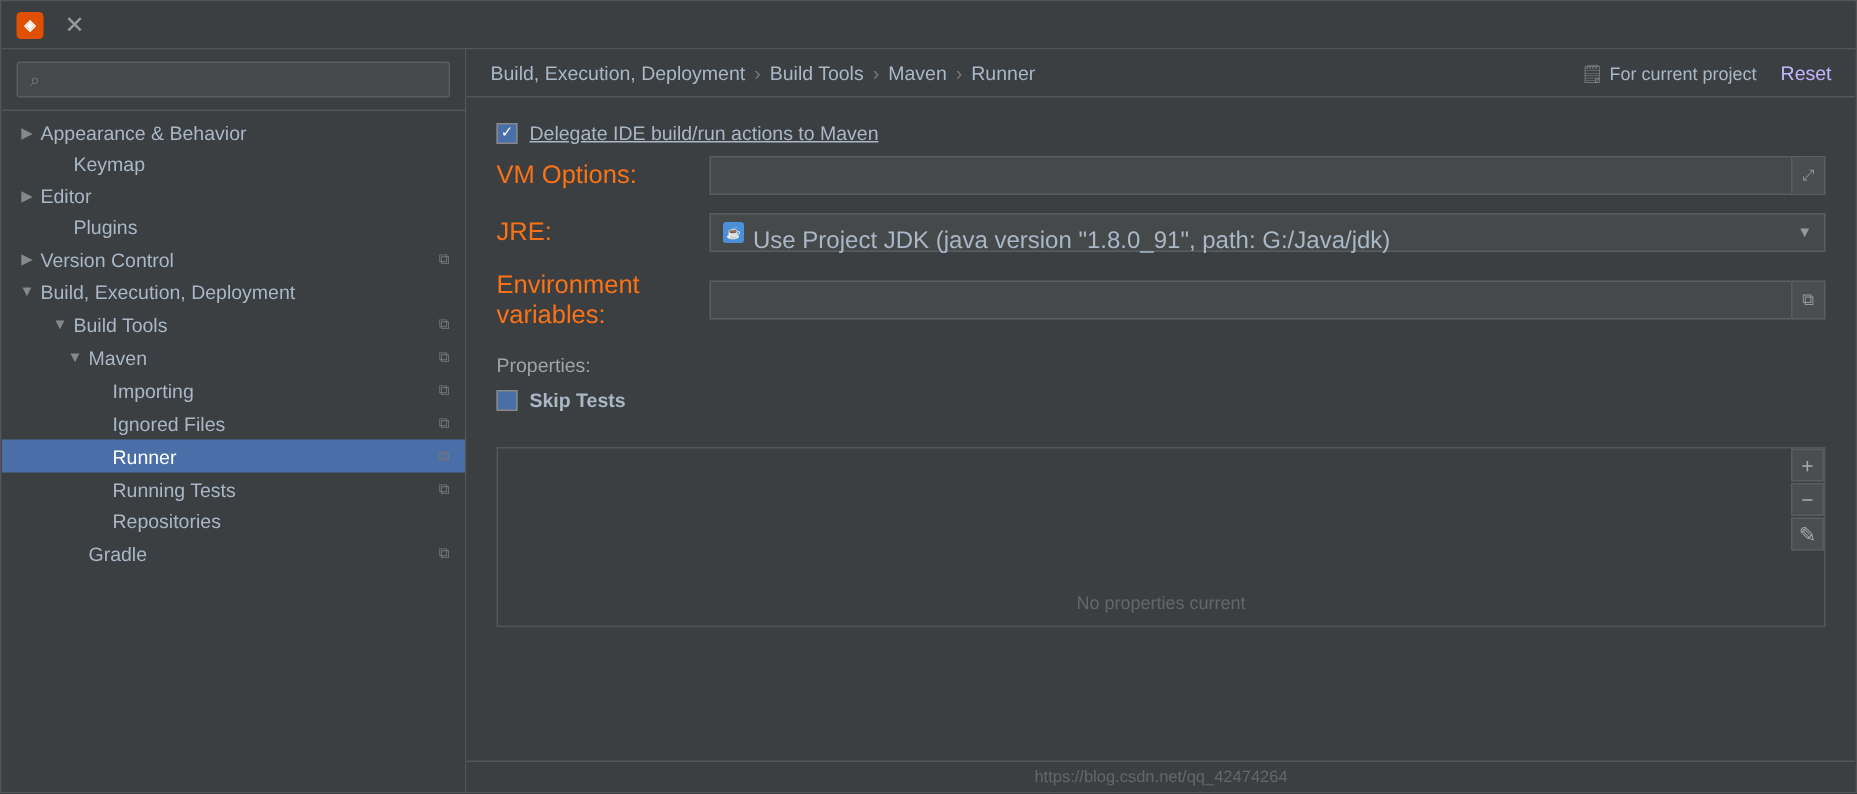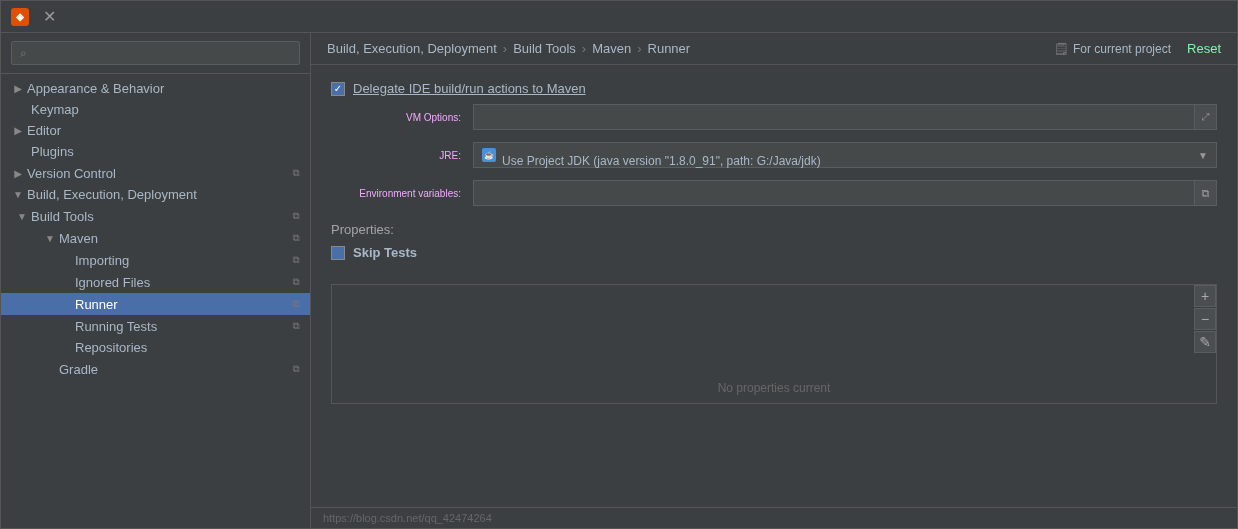--- a/index.html
+++ b/index.html
@@ -94,21 +94,21 @@
       cursor: pointer;
       color: #a9b7c6;
       font-size: 13px;
       white-space: nowrap;
     }
     .tree-item.selected {
       background: #4a6ea8;
       color: #fff;
     }
     .tree-indent-0 { padding-left: 10px; }
-    .tree-indent-1 { padding-left: 14px; }
+    .tree-indent-1 { padding-left: 32px; }
     .tree-indent-2 { padding-left: 42px; }
     .tree-indent-3 { padding-left: 58px; }
     .tree-arrow {
       width: 14px;
       height: 14px;
       display: inline-flex;
       align-items: center;
       justify-content: center;
       font-size: 10px;
       margin-right: 2px;
@@ -159,21 +159,21 @@
       margin-right: 16px;
       display: flex;
       align-items: center;
       gap: 4px;
     }
     .breadcrumb-project-icon {
       color: #888;
       font-size: 12px;
     }
     .reset-btn {
-      color: #86efac;
+      color: #c4b5fd;
       font-size: 13px;
       cursor: pointer;
       background: none;
       border: none;
     }
     .settings-body {
       flex: 1;
       padding: 16px 20px;
       overflow-y: auto;
       display: flex;
@@ -206,25 +206,25 @@
       color: #a9b7c6;
       font-size: 13px;
     }
     .form-row {
       display: flex;
       align-items: center;
       margin-bottom: 12px;
       gap: 12px;
     }
     .form-label {
-      color: #f0abfc;
-      font-size: 10px;
+      color: #f97316;
+      font-size: 17px;
       width: 130px;
       flex-shrink: 0;
-      text-align: right;
+      text-align: left;
     }
     .form-input-with-btn {
       flex: 1;
       display: flex;
       align-items: center;
       background: #45494a;
       border: 1px solid #5a5d5f;
       height: 26px;
       position: relative;
     }
@@ -256,21 +256,21 @@
       color: #a9b7c6;
       height: 26px;
       display: flex;
       align-items: center;
       padding: 0 8px;
       gap: 6px;
       cursor: pointer;
     }
     .jre-select-text {
       flex: 1;
-      font-size: 12px;
+      font-size: 16px;
       white-space: nowrap;
       overflow: hidden;
       text-overflow: ellipsis;
       margin-top: 12px;
     }
     .jre-select-arrow {
       font-size: 10px;
       color: #999;
     }
     .jre-icon {
@@ -348,21 +348,21 @@
       align-items: center;
       justify-content: center;
       cursor: pointer;
       color: #aaa;
       font-size: 14px;
     }
     .footer-bar {
       border-top: 1px solid #555;
       padding: 4px 12px;
       display: flex;
-      justify-content: flex-start;
+      justify-content: center;
       align-items: center;
     }
     .footer-url {
       color: #666;
       font-size: 11px;
     }
     .underline { text-decoration: underline; }
   </style>
 </head>
 <body>

